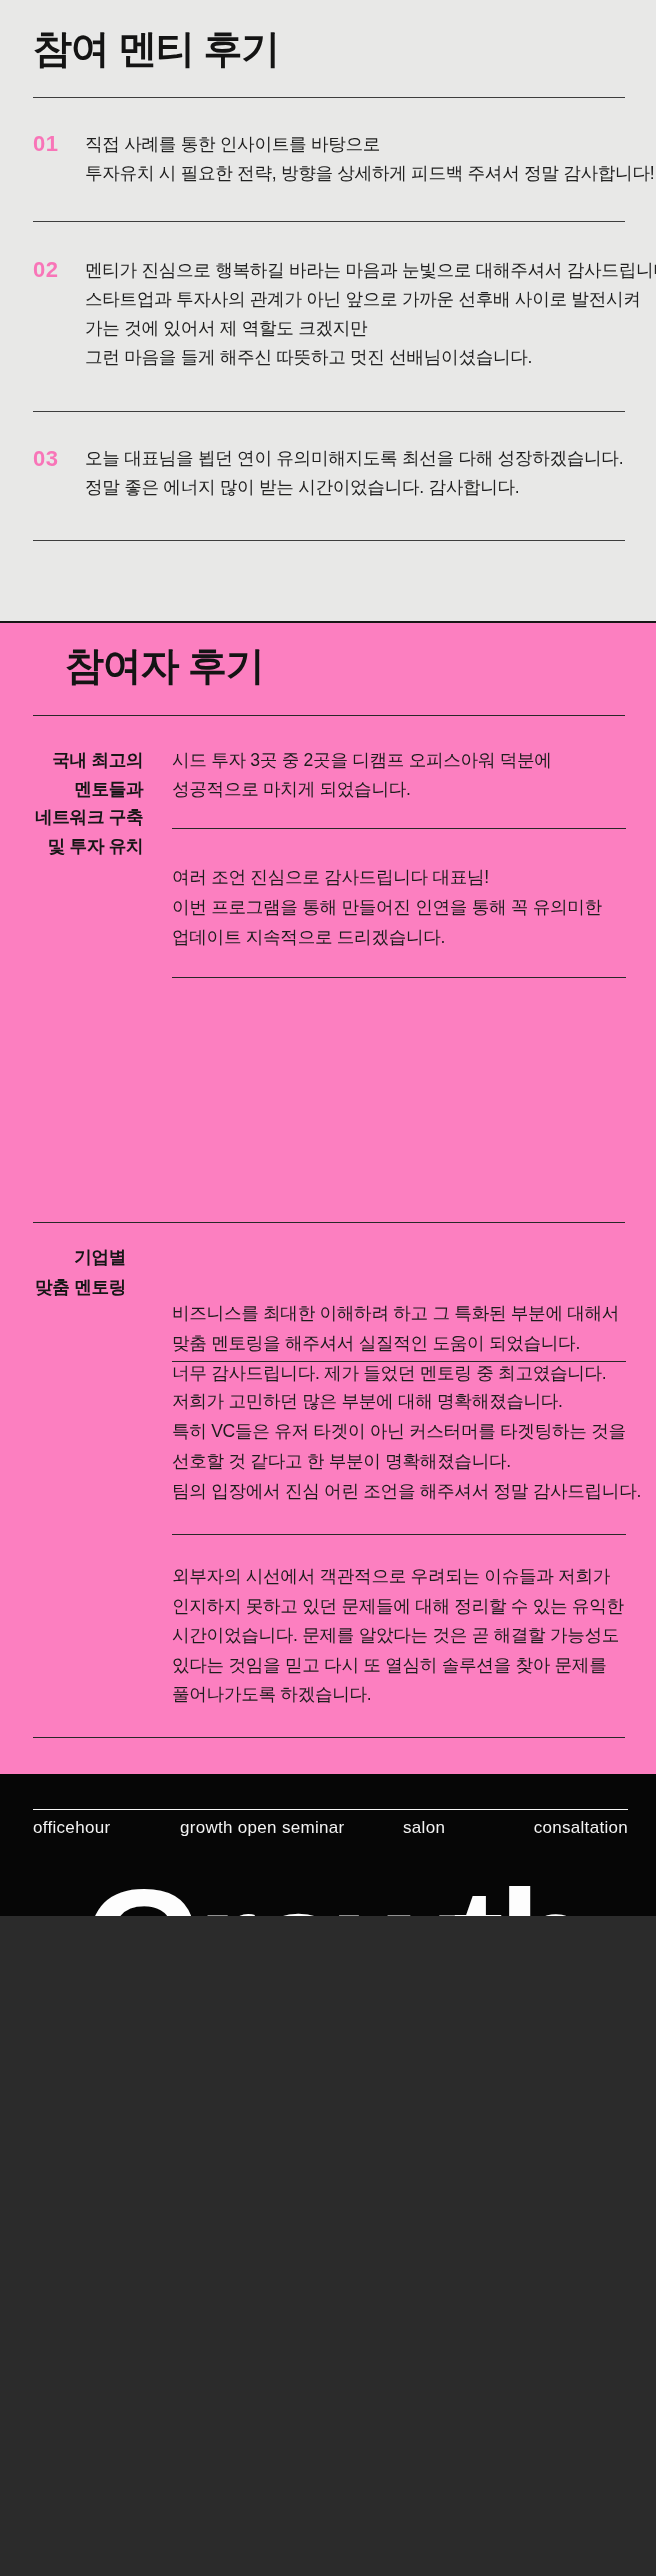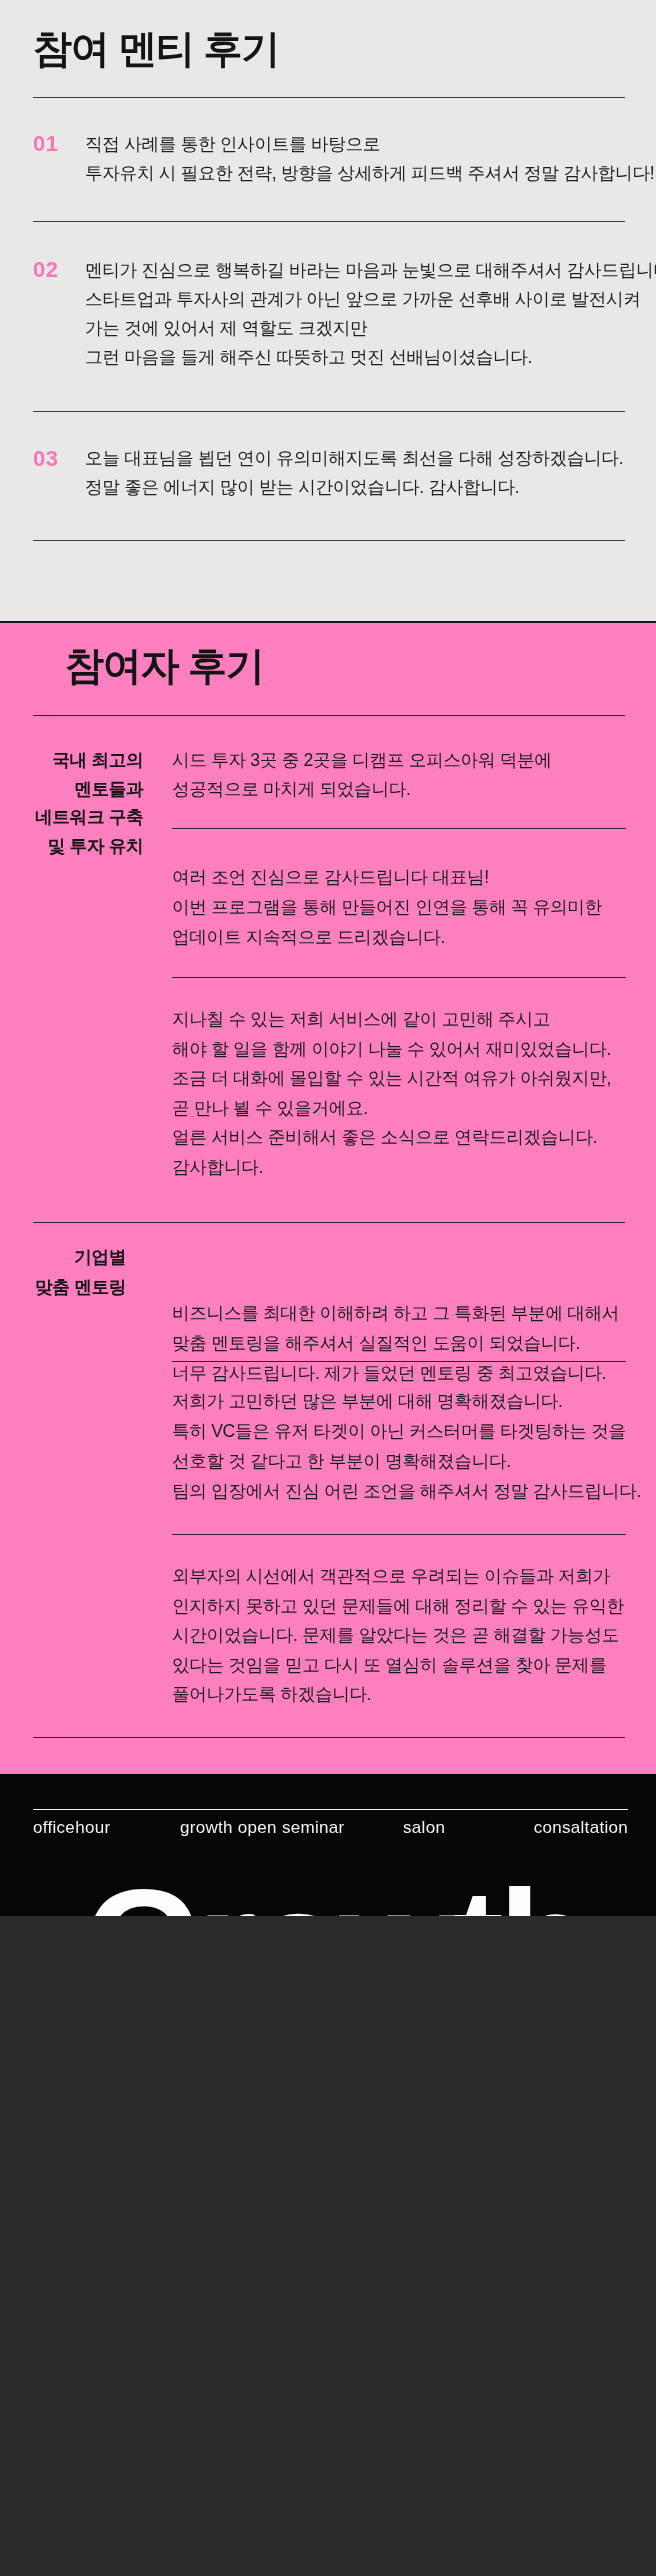--- a/index.html
+++ b/index.html
@@ -87,28 +87,20 @@
   </div>
   <div class="abs hr-pink-sub" style="top:828px"></div>
 
   <div class="abs ptext" style="top:862px;line-height:30px">
     <div>여러 조언 진심으로 감사드립니다 대표님!</div>
     <div>이번 프로그램을 통해 만들어진 인연을 통해 꼭 유의미한</div>
     <div>업데이트 지속적으로 드리겠습니다.</div>
   </div>
   <div class="abs hr-pink-sub" style="top:977px"></div>
 
-  <div class="abs ptext" style="top:1005px;line-height:29.5px">
-    <div>지나칠 수 있는 저희 서비스에 같이 고민해 주시고</div>
-    <div>해야 할 일을 함께 이야기 나눌 수 있어서 재미있었습니다.</div>
-    <div>조금 더 대화에 몰입할 수 있는 시간적 여유가 아쉬웠지만,</div>
-    <div>곧 만나 뵐 수 있을거에요.</div>
-    <div>얼른 서비스 준비해서 좋은 소식으로 연락드리겠습니다.</div>
-    <div>감사합니다.</div>
-  </div>
   <div class="abs hr-pink-full" style="top:1222px"></div>
 
   <div class="abs plabel" style="top:1242px;line-height:30px">
     <div>기업별</div>
     <div>맞춤 멘토링</div>
   </div>
 
   <div class="abs ptext" style="top:1298px;line-height:30px">
     <div>비즈니스를 최대한 이해하려 하고 그 특화된 부분에 대해서</div>
     <div>맞춤 멘토링을 해주셔서 실질적인 도움이 되었습니다.</div>

